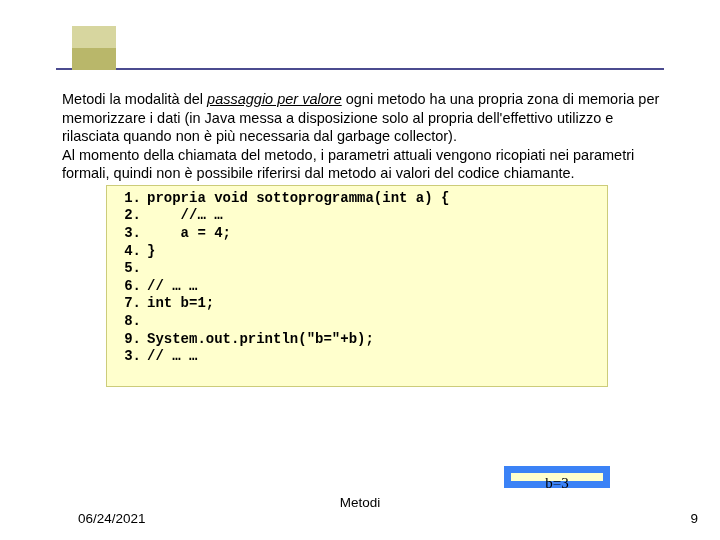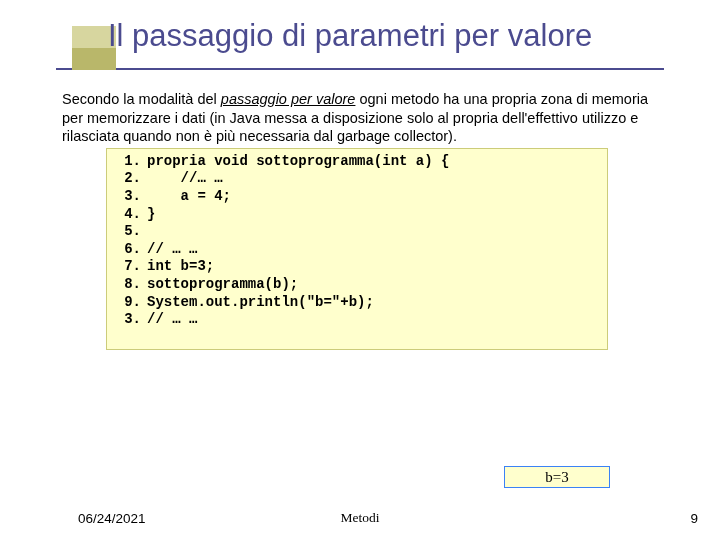--- a/index.html
+++ b/index.html
@@ -74,53 +74,53 @@
     color: #000;
   }
   .code-row { display: flex; }
   .ln { width: 32px; flex-shrink: 0; text-align: right; padding-right: 6px; }
   .cl { white-space: pre; }
   .output-box {
     position: absolute;
     right: 110px;
     bottom: 52px;
     background: #ffffcd;
-    border: 1px solid #3b82f6;
+    border: 7px solid #3b82f6;
     width: 106px;
     height: 22px;
     line-height: 20px;
     text-align: center;
     font-family: "Times New Roman", serif;
     font-size: 15px;
   }
   .footer {
     position: absolute;
     left: 0;
     right: 0;
     bottom: 14px;
     font-size: 13.5px;
     color: #000;
   }
   .footer .date { position: absolute; left: 78px; bottom: 0;}
-  .footer .center { position: absolute; left: 50%; transform: translateX(-50%); bottom: 0; font-family: Liberation Serif, serif; }
+  .footer .center { position: absolute; left: 50%; transform: translateX(-50%); bottom: 16px; font-family: Liberation Sans, sans-serif; }
   .footer .pagenum { position: absolute; right: 22px; bottom: 0; }
 </style>
 </head>
 <body>
 
 <div class="header-area">
   <div class="accent-block"></div>
-  <div class="title">Il passaggio di parametri per valore</div>
   <div class="hr-line"></div>
 </div>
 
 <div class="content">
   <p>
-    <span>Secondo la modalità del </span><span class="para-underline">passaggio per valore</span><span> ogni metodo ha una propria zona di memoria per memorizzare i dati (in Java messa a disposizione solo al propria dell'effettivo utilizzo e rilasciata quando non è più necessaria dal garbage collector).</span>
+    <span>Metodi la modalità del </span><span class="para-underline">passaggio per valore</span><span> ogni metodo ha una propria zona di memoria per memorizzare i dati (in Java messa a disposizione solo al propria dell'effettivo utilizzo e rilasciata quando non è più necessaria dal garbage collector).</span>
   </p>
+  <p>Al momento della chiamata del metodo, i parametri attuali vengono ricopiati nei parametri formali, quindi non è possibile riferirsi dal metodo ai valori del codice chiamante.</p>
 
   <div class="code-block">
     <div class="code-row">
         <span class="ln">1.</span>
         <span class="cl">propria void sottoprogramma(int a) {</span>
       </div>
     <div class="code-row">
         <span class="ln">2.</span>
         <span class="cl">    //… …</span>
       </div>
@@ -135,25 +135,24 @@
     <div class="code-row">
         <span class="ln">5.</span>
         <span class="cl"></span>
       </div>
     <div class="code-row">
         <span class="ln">6.</span>
         <span class="cl">// … …</span>
       </div>
     <div class="code-row">
         <span class="ln">7.</span>
-        <span class="cl">int b=3;</span>
+        <span class="cl">int b=1;</span>
       </div>
     <div class="code-row">
         <span class="ln">8.</span>
-        <span class="cl">sottoprogramma(b);</span>
       </div>
     <div class="code-row">
         <span class="ln">9.</span>
         <span class="cl">System.out.println("b="+b);</span>
       </div>
     <div class="code-row">
         <span class="ln">3.</span>
         <span class="cl">// … …</span>
       </div>
   </div>

